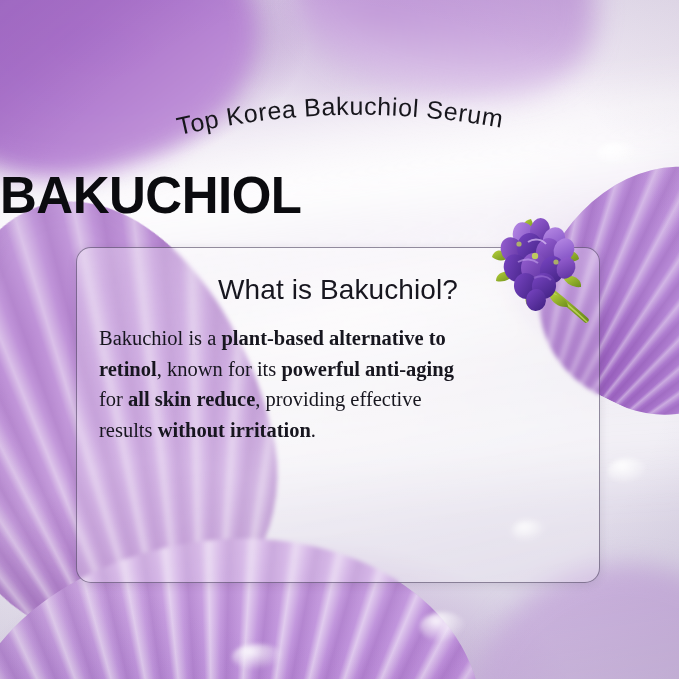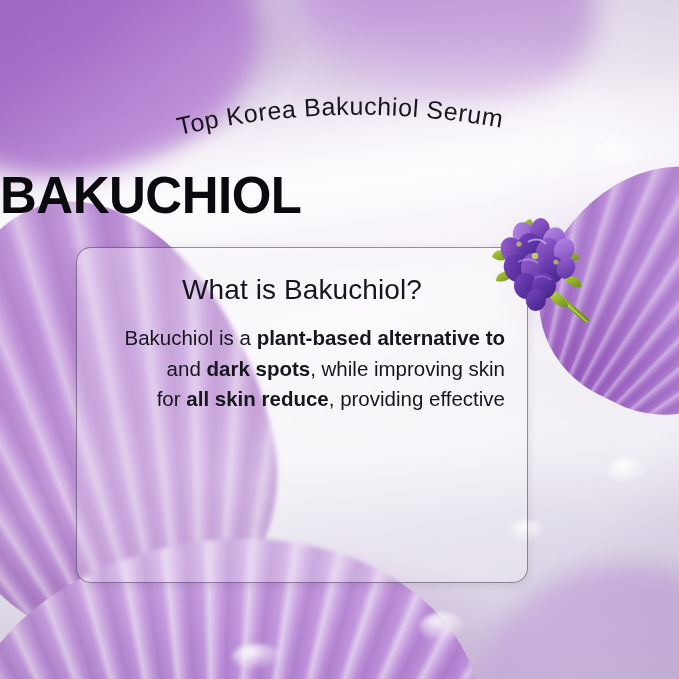--- a/index.html
+++ b/index.html
@@ -201,21 +201,21 @@
     line-height: 1;
     white-space: nowrap;
     margin-top: 28px;
   }
 
   
   #info-card {
     position: absolute;
     left: 76px;
     top: 247px;
-    width: 452px;
+    width: 524px;
     height: 336px;
     border-radius: 15px;
     border: 1px solid rgba(60,50,80,0.55);
     background: linear-gradient(170deg, rgba(255,255,255,0.30) 0%, rgba(255,255,255,0.20) 40%, rgba(255,255,255,0.26) 100%);
     backdrop-filter: blur(2px);
     box-shadow: 0 2px 10px rgba(70,55,95,0.14);
     box-sizing: border-box;
     overflow: visible;
   }
 
@@ -226,22 +226,22 @@
     font-family: "Liberation Sans", sans-serif;
     font-size: 28px;
     font-weight: 400;
     letter-spacing: 0.1px;
     color: #17161f;
   }
 
   #card-body {
     position: absolute;
     left: 22px; right: 22px; top: 75px;
-    text-align: right;
-    font-family: Liberation Sans, sans-serif;
+    text-align: left;
+    font-family: Liberation Serif, serif;
     font-size: 20.5px;
     font-weight: 400;
     line-height: 30.5px;
     color: #17161f;
   }
   #card-body b { font-weight: 700; }
 
   
   #lavender-sprig {
     position: absolute;
@@ -305,22 +305,23 @@
       </text>
     </svg>
   </div>
 
   <div id="main-title">BAKUCHIOL</div>
 
   <div id="info-card">
     <div id="card-heading">What is Bakuchiol?</div>
     <div id="card-body">
         <div><span>Bakuchiol is a </span><b>plant-based alternative to</b></div>
-        <div><span>and </span><b>dark spots</b><span>, while improving skin</span></div>
+        <div><b>retinol</b><span>, known for its </span><b>powerful anti-aging</b></div>
         <div><span>for </span><b>all skin reduce</b><span>, providing effective</span></div>
+        <div><span>results </span><b>without irritation</b><span>.</span></div>
       </div>
   </div>
 
   <div id="lavender-sprig">
     <svg viewBox="0 0 118 115" xmlns="http://www.w3.org/2000/svg" aria-hidden="true">
       <defs>
         <linearGradient id="lvA" x1="0" y1="0" x2="1" y2="1">
           <stop offset="0%" stop-color="#9a63d4"></stop>
             <stop offset="100%" stop-color="#5a2f9c"></stop>
         </linearGradient>

